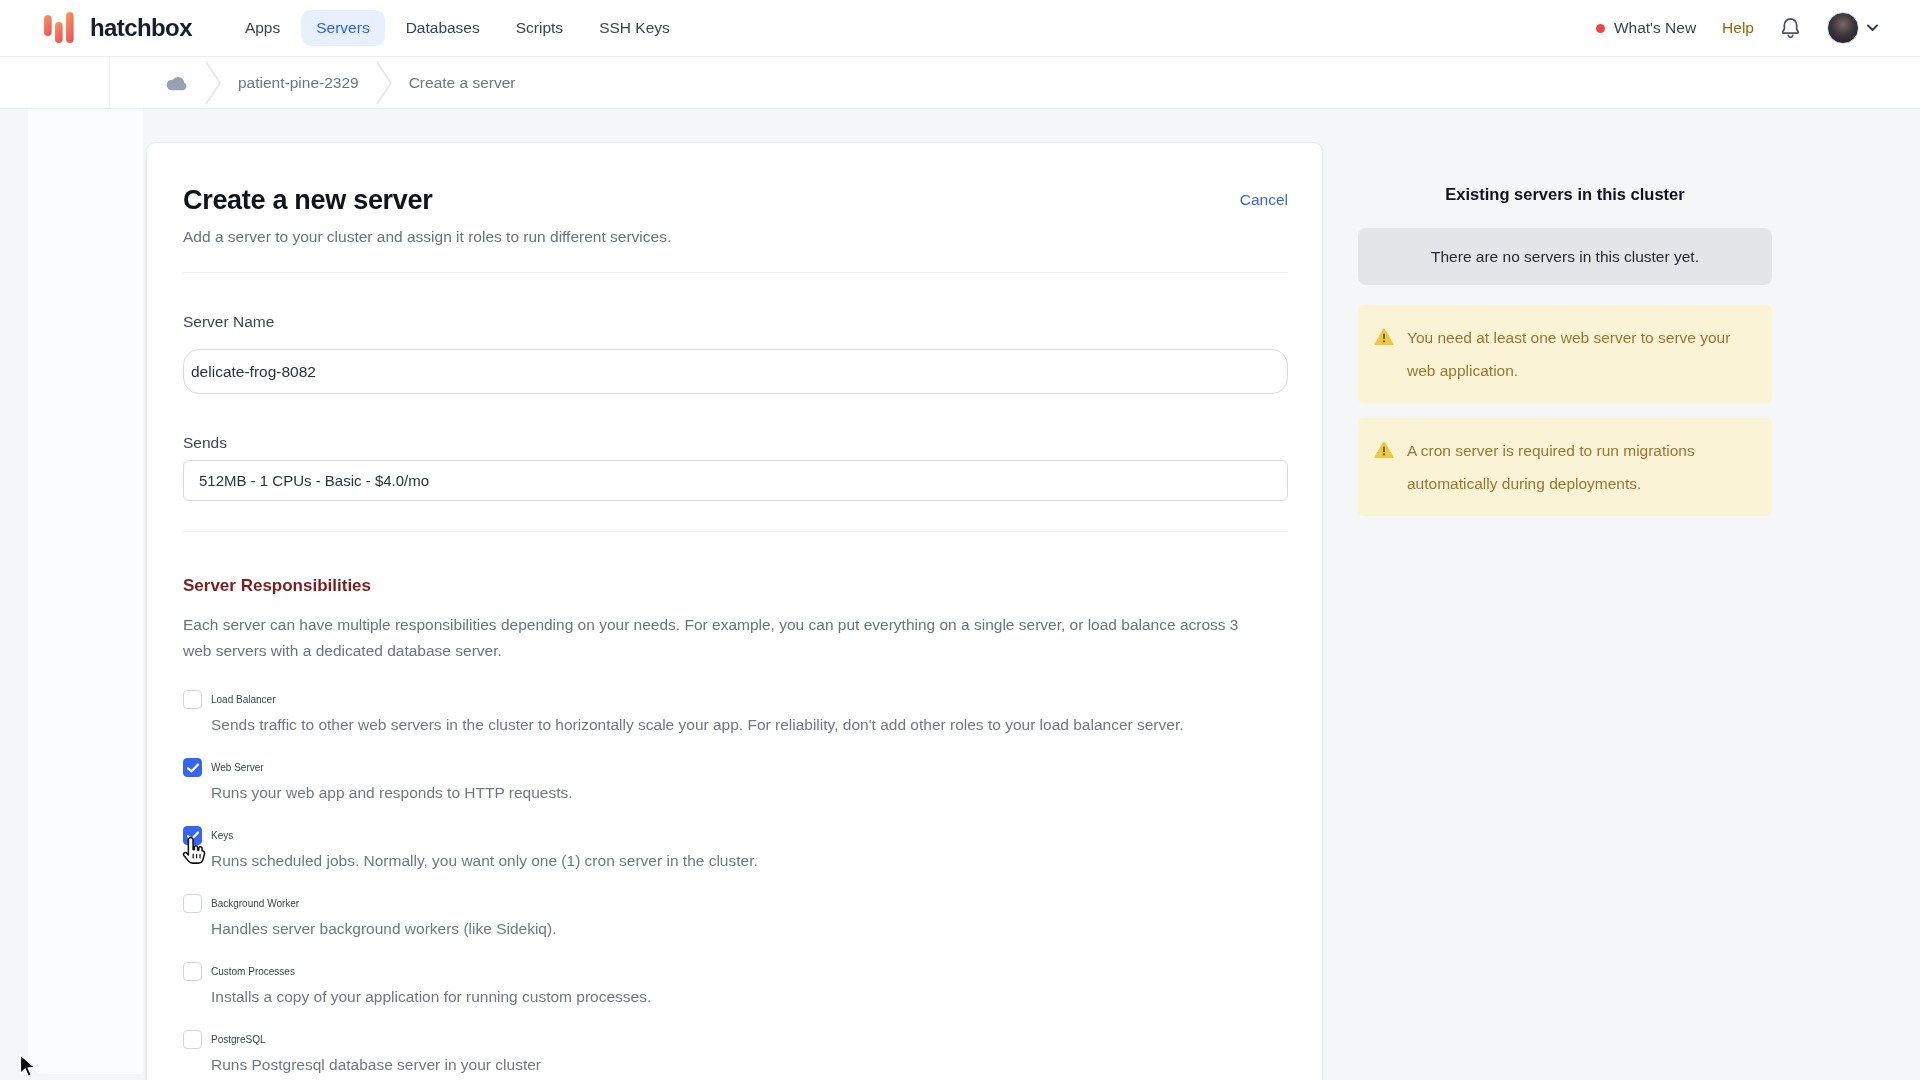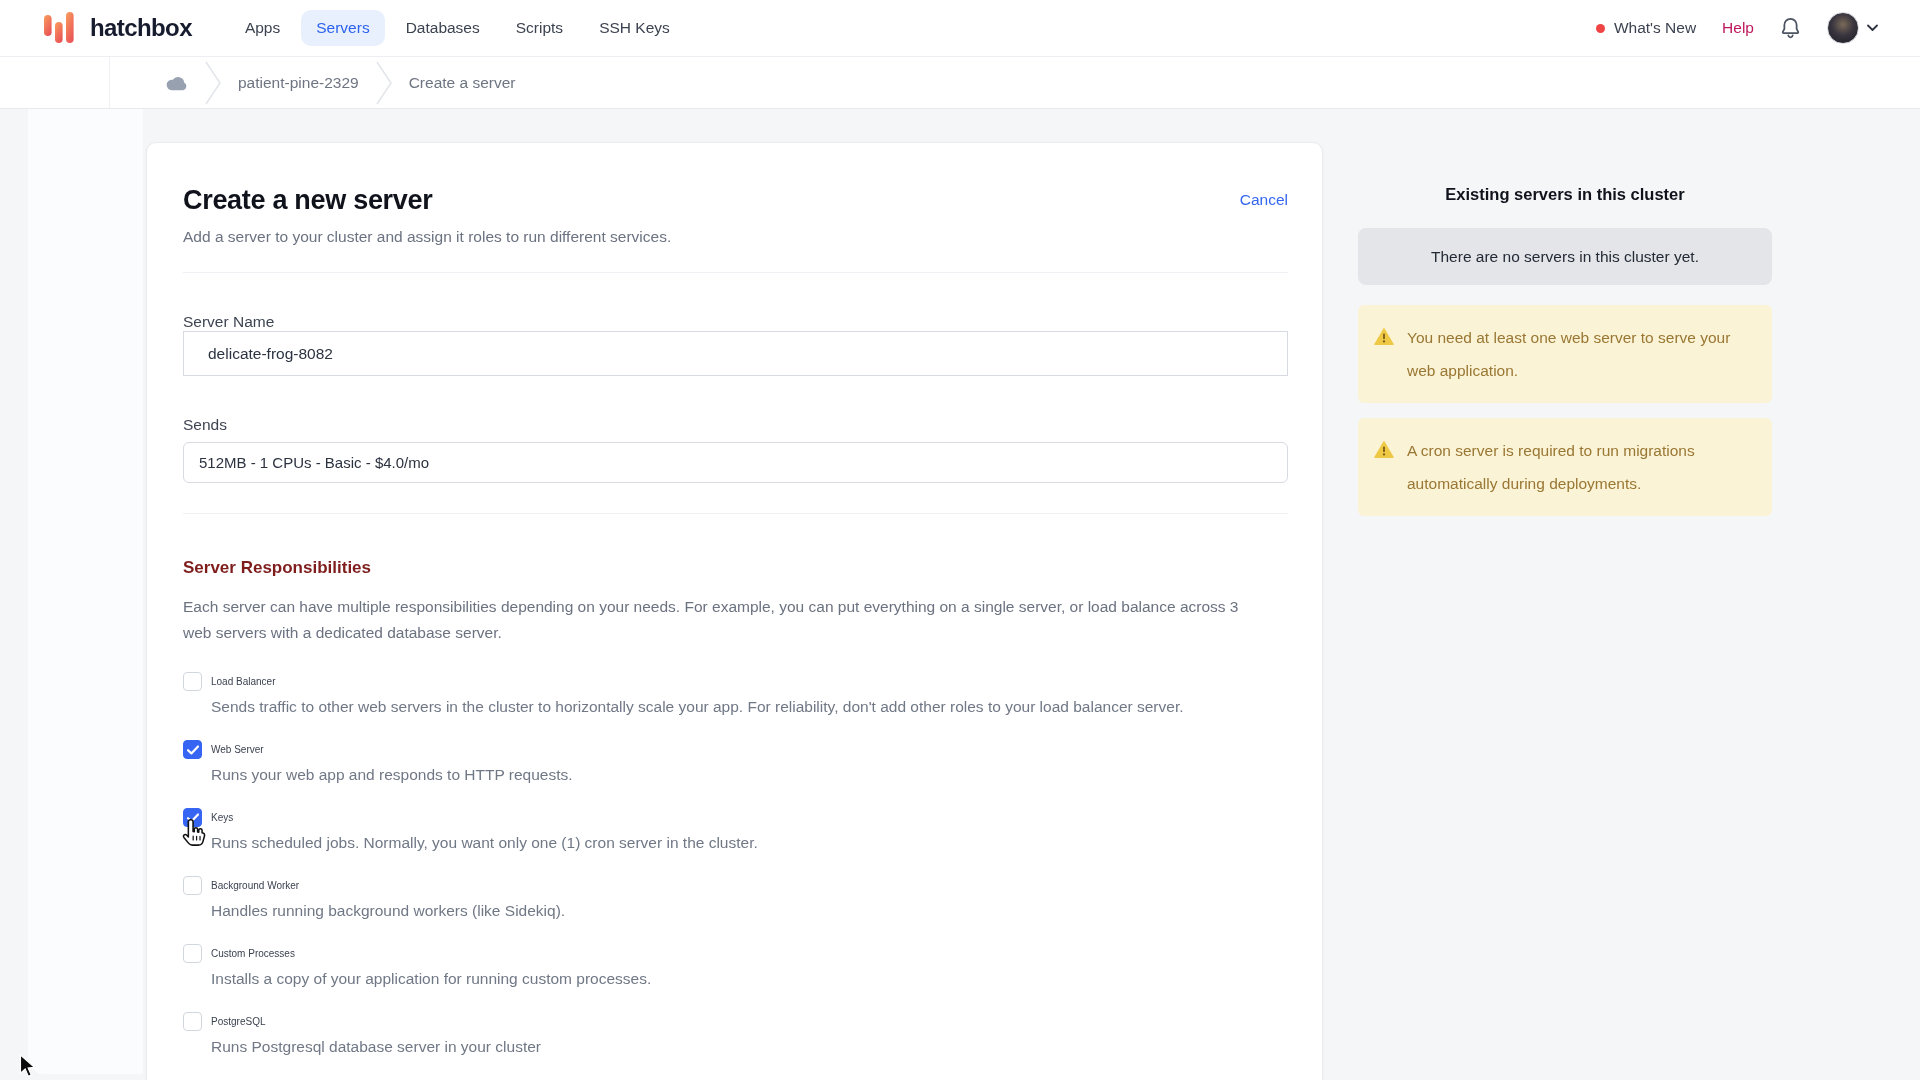--- a/index.html
+++ b/index.html
@@ -20,21 +20,21 @@
   .logo-text { font-size: 24px; font-weight: 800; color: #161b2e; letter-spacing: -0.6px; }
   .nav-links { display: flex; align-items: center; gap: 6px; }
   .nav-link {
     font-size: 15.5px; color: #3c4350; padding: 9px 15px; border-radius: 10px;
     text-decoration: none; cursor: pointer; white-space: nowrap;
   }
   .nav-link.active { background: #e9f0fd; color: #2b62ee; font-weight: 500; }
   .nav-right { margin-left: auto; display: flex; align-items: center; gap: 26px; }
   .whats-new { display: flex; align-items: center; gap: 9px; font-size: 15.5px; color: #3c4350; cursor: pointer; }
   .dot { width: 9px; height: 9px; border-radius: 50%; background: #ee4444; }
-  .help-link { font-size: 15.5px; color: #be185d; cursor: pointer; }
+  .help-link { font-size: 15.5px; color: #a16207; cursor: pointer; }
   .bell { display: flex; align-items: center; cursor: pointer; }
   .account { display: flex; align-items: center; gap: 8px; cursor: pointer; }
   .avatar {
     width: 32px; height: 32px; border-radius: 50%;
     background: radial-gradient(circle at 50% 38%, #7a6a58 0%, #3a3640 45%, #191822 100%);
     border: 1px solid #d9dce1;
   }
 
   
   .breadcrumb {
@@ -55,22 +55,22 @@
     padding: 42px 34px 40px 36px;
   }
   .card-head { display: flex; justify-content: space-between; align-items: flex-start; }
   .page-title { font-size: 27px; font-weight: 700; color: #10131c; letter-spacing: -0.3px; }
   .cancel-link { font-size: 15.5px; color: #3566ef; cursor: pointer; margin-top: 6px; text-decoration: none; }
   .subtitle { margin-top: 12px; font-size: 15.5px; color: #6b7280; }
   .divider { border: none; border-top: 1px solid #eef0f3; margin-top: 26px; }
 
   .field-label { display: block; margin-top: 40px; font-size: 15.5px; color: #3e4552; }
   .text-input {
-    margin-top: 0; width: 100%; height: 45px;
-    border: 1px solid #d7dae1; border-radius: 0; padding: 0 24px;
+    margin-top: 18px; width: 100%; height: 45px;
+    border: 1px solid #d7dae1; border-radius: 16px; padding: 0 7px;
     font-size: 15.5px; color: #2b3240; background: #fff; outline: none;
     font-family: "Liberation Sans", sans-serif;
   }
   .select-box {
     margin-top: 8px; width: 100%; height: 41px;
     border: 1px solid #d7dae1; border-radius: 6px;
     display: flex; align-items: center; padding: 0 15px;
     font-size: 15px; color: #2b3240; cursor: pointer;
   }
 
@@ -245,21 +245,21 @@
           <span class="role-label">Keys</span>
         </div>
         <p class="role-desc">Runs scheduled jobs. Normally, you want only one (1) cron server in the cluster.</p>
       </div>
 
       <div class="role">
         <div class="role-head">
           <span class="checkbox"></span>
           <span class="role-label">Background Worker</span>
         </div>
-        <p class="role-desc">Handles running background workers (like Sidekiq).</p>
+        <p class="role-desc">Handles server background workers (like Sidekiq).</p>
       </div>
 
       <div class="role">
         <div class="role-head">
           <span class="checkbox"></span>
           <span class="role-label">Custom Processes</span>
         </div>
         <p class="role-desc">Installs a copy of your application for running custom processes.</p>
       </div>
 

